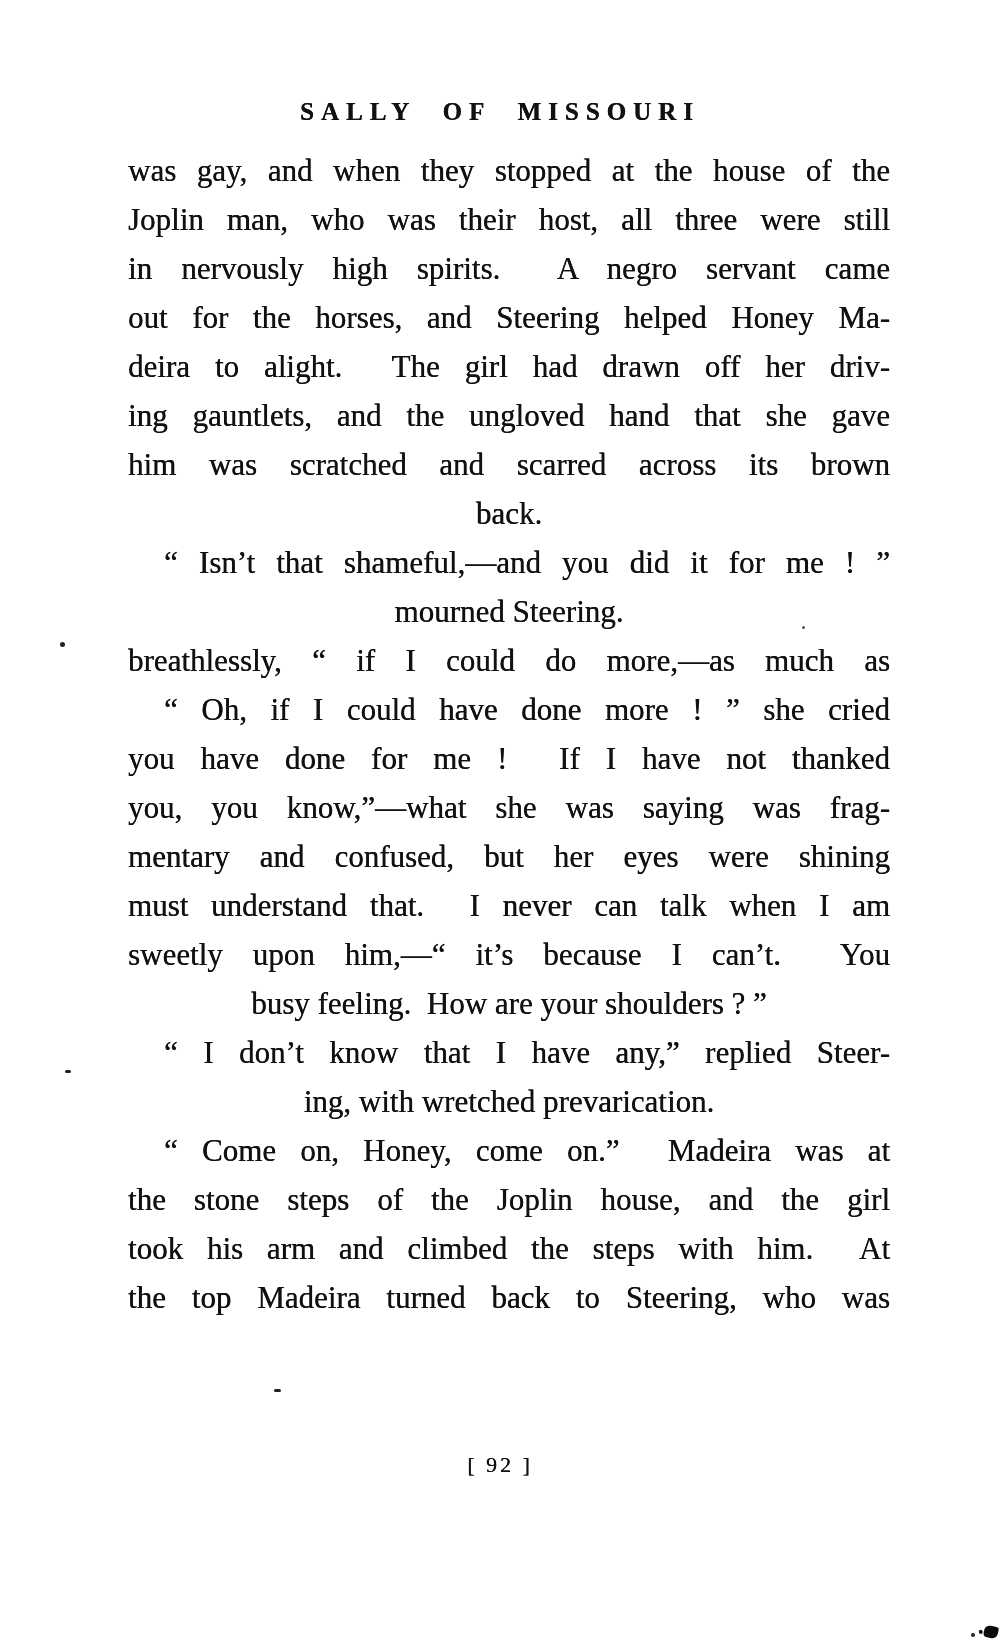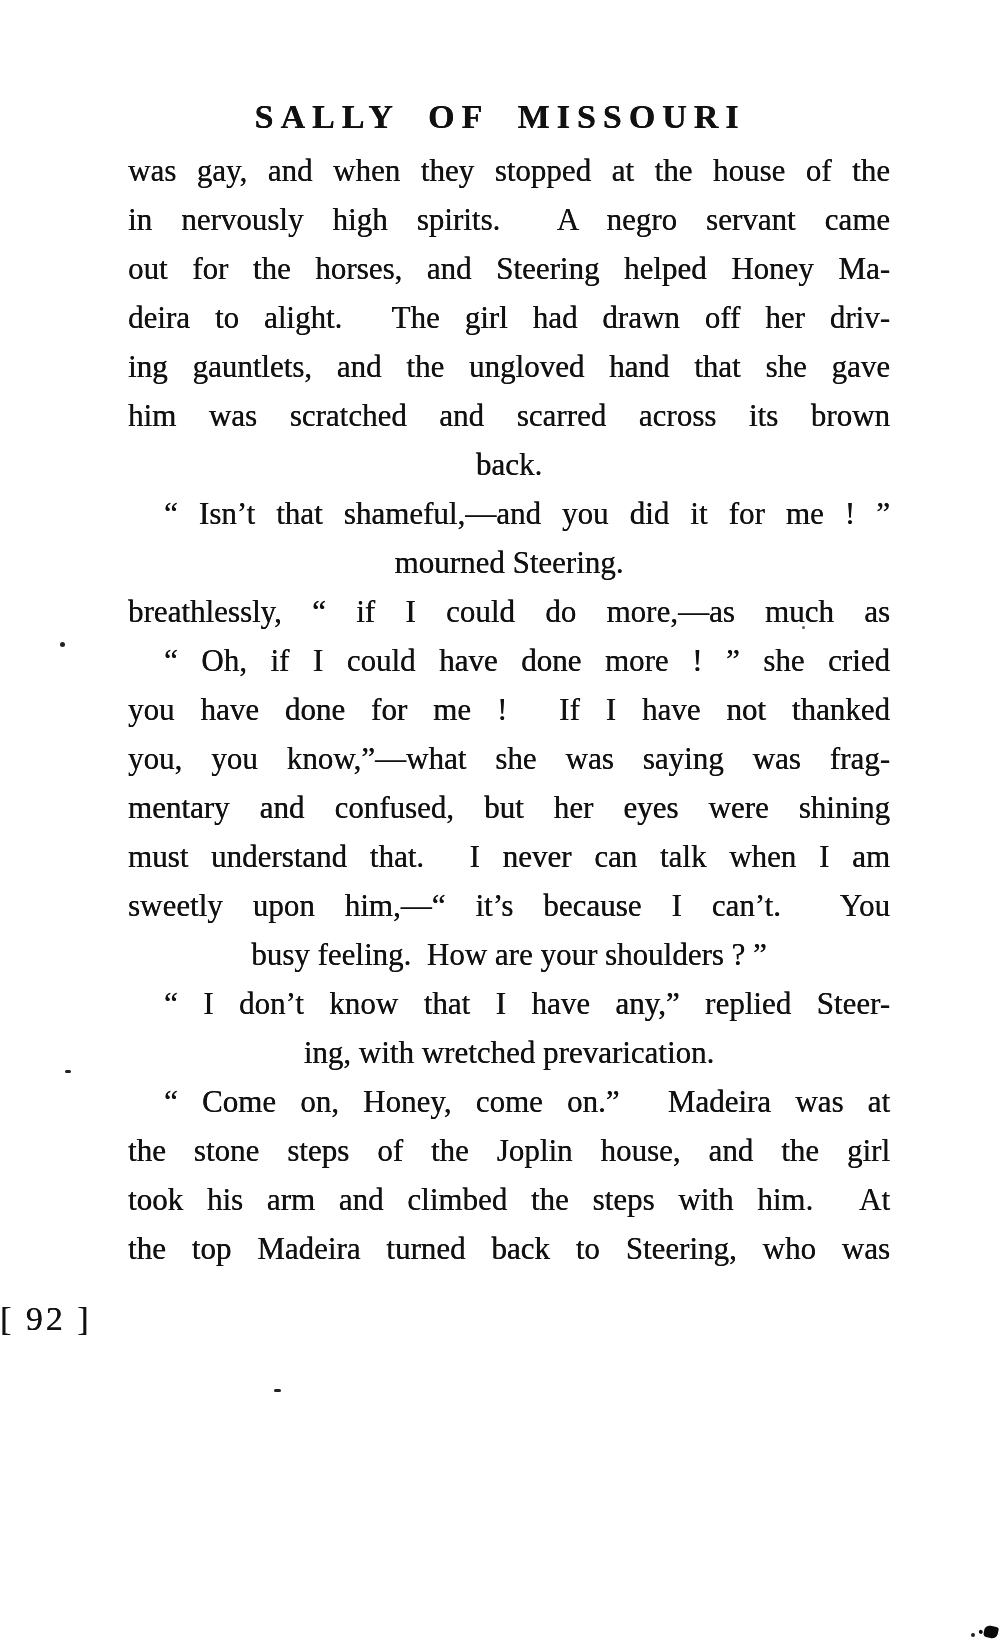--- a/index.html
+++ b/index.html
@@ -16,21 +16,21 @@
     color: var(--ink);
     font-family: "Liberation Serif", "DejaVu Serif", serif;
     overflow: hidden;
   }
   .running-header {
     position: absolute;
     top: 98px;
     left: 0;
     width: 100%;
     text-align: center;
-    font-size: 34px;
+    font-size: 25px;
     font-weight: bold;
     letter-spacing: 7px;
     word-spacing: 14px;
     white-space: nowrap;
     text-shadow: 0.3px 0 0 currentColor;
   }
   .body-block {
     position: absolute;
     top: 146px;
     left: 128px;
@@ -45,25 +45,25 @@
     text-shadow: 0.3px 0 0 currentColor;
   }
   .ln.j {
     white-space: normal;
     text-align: justify;
     text-align-last: justify;
   }
   .ln.ind { padding-left: 36px; }
   .page-number {
     position: absolute;
-    top: 1300px;
+    top: 1452px;
     left: 0;
     width: 100%;
-    text-align: left;
-    font-size: 34px;
+    text-align: center;
+    font-size: 22px;
     letter-spacing: 3px;
     text-shadow: 0.3px 0 0 currentColor;
   }
   .speck {
     position: absolute;
     background: #222;
     border-radius: 50%;
   }
   .speck.s1 { left: 60px;  top: 642px;  width: 5px;  height: 5px; }
   .speck.s2 { left: 802px; top: 626px;  width: 3px;  height: 3px; background:#555; }
@@ -89,20 +89,21 @@
 </style>
 </head>
 <body>
 
 <div class="page">
 
   <div class="running-header">SALLY OF MISSOURI</div>
 
   <div class="body-block">
     <div class="ln j">was gay, and when they stopped at the house of the</div>
+    <div class="ln j">Joplin man, who was their host, all three were still</div>
     <div class="ln j">in nervously high spirits.&nbsp; A negro servant came</div>
     <div class="ln j">out for the horses, and Steering helped Honey Ma-</div>
     <div class="ln j">deira to alight.&nbsp; The girl had drawn off her driv-</div>
     <div class="ln j">ing gauntlets, and the ungloved hand that she gave</div>
     <div class="ln j">him was scratched and scarred across its brown</div>
     <div class="ln">back.</div>
     <div class="ln j ind">“ Isn’t that shameful,—and you did it for me ! ”</div>
     <div class="ln">mourned Steering.</div>
     <div class="ln j">breathlessly, “ if I could do more,—as much as</div>
     <div class="ln j ind">“ Oh, if I could have done more ! ” she cried</div>

